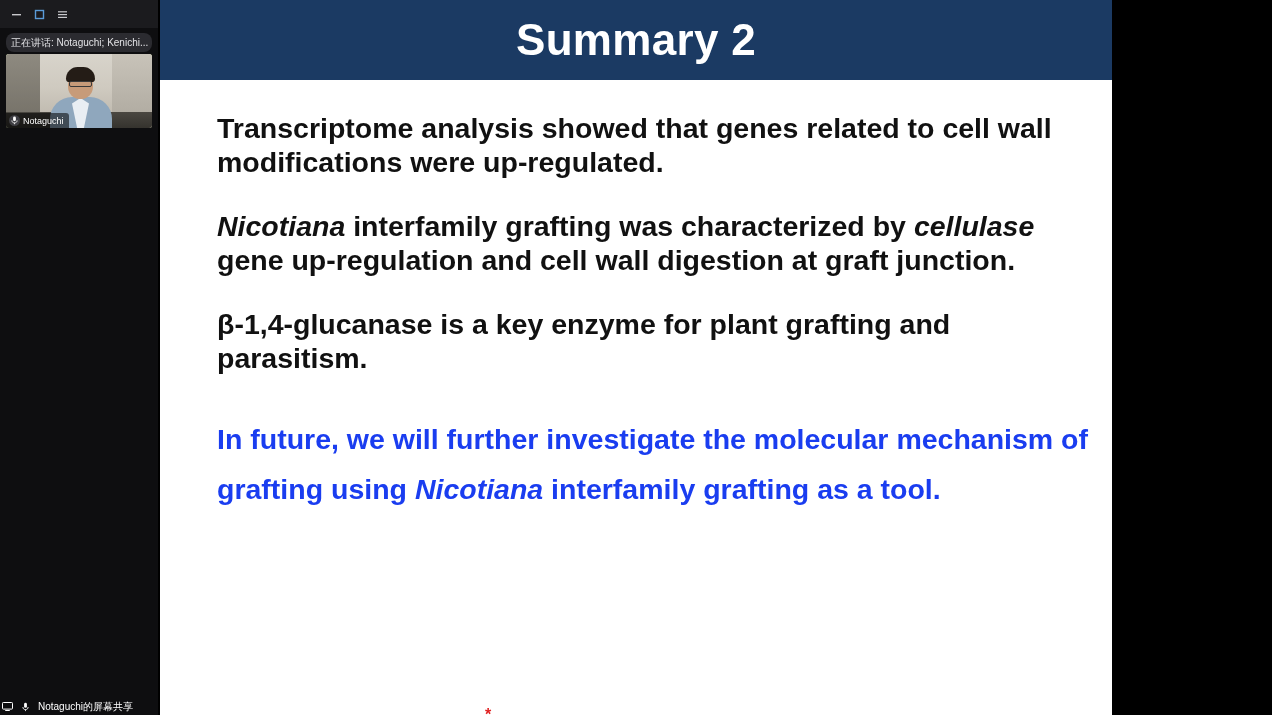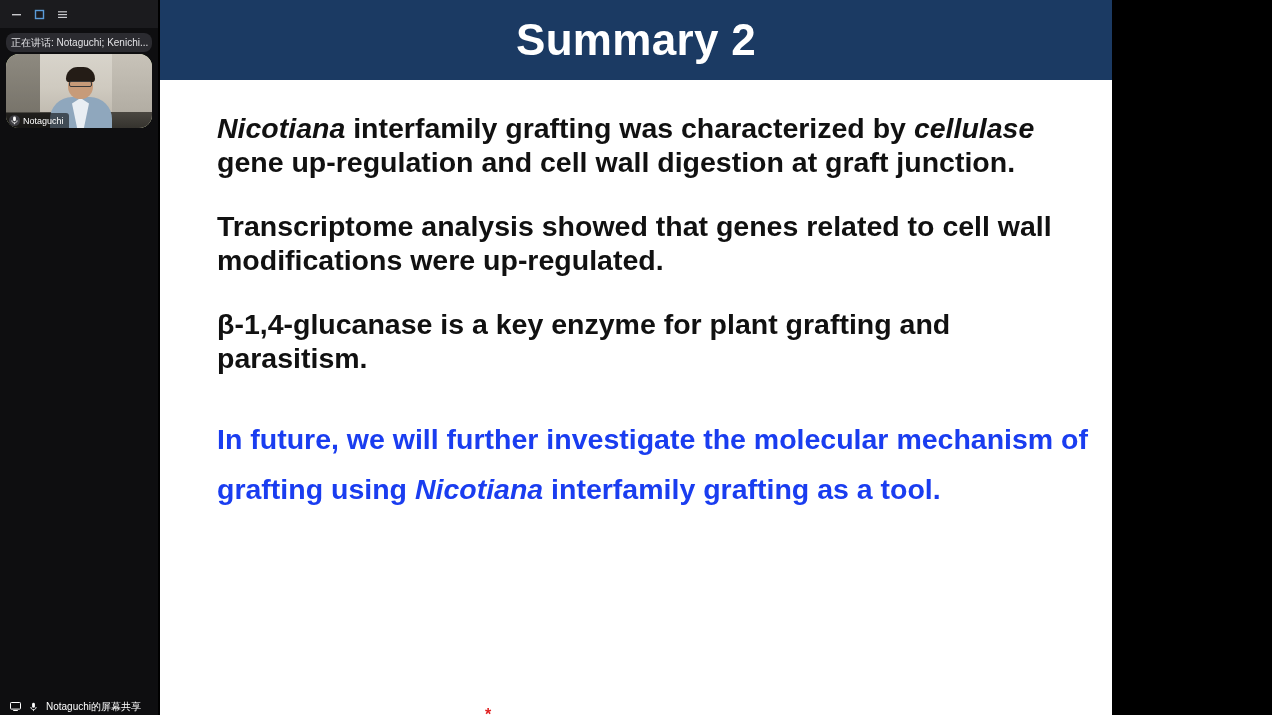--- a/index.html
+++ b/index.html
@@ -68,21 +68,21 @@
     white-space: nowrap;
     overflow: hidden;
   }
 
   .video-tile {
     position: absolute;
     left: 6px;
     top: 54px;
     width: 146px;
     height: 74px;
-    border-radius: 13px;
+    border-radius: 3px;
     overflow: hidden;
     background: #4d7c0f;
   }
   
   .v-wall {
     position: absolute; inset: 0;
     background:
       linear-gradient(180deg, #d8d4cb 0%, #cfcac0 45%, #b9b3a8 100%);
   }
   .v-door {
@@ -215,21 +215,21 @@
 
   
   .share-bar {
     position: absolute;
     left: 0;
     bottom: 0;
     height: 17px;
     display: flex;
     align-items: center;
     gap: 9px;
-    padding-left: 10px;
+    padding-left: 2px;
     color: #ffffff;
     font-size: 10px;
     white-space: nowrap;
     text-align: right;
   }
   .share-bar .si { display: inline-flex; align-items: center; color: #ffffff; }
   .share-bar .si svg { display:block; }
 
   .right-black {
     position: absolute;
@@ -292,25 +292,25 @@
 
   <div class="slide">
 
     <div class="slide-title-bar">
       <div class="slide-title">Summary 2</div>
     </div>
 
     <div class="slide-body">
 
       <p class="para">
+        <span>Transcriptome analysis showed that genes related to cell wall modifications were up-regulated.</span>
+      </p>
+
+      <p class="para">
         <span class="it">Nicotiana</span><span> interfamily grafting was characterized by </span><span class="it">cellulase</span><span> gene up-regulation and cell wall digestion at graft junction.</span>
-      </p>
-
-      <p class="para">
-        <span>Transcriptome analysis showed that genes related to cell wall modifications were up-regulated.</span>
       </p>
 
       <p class="para">
         <span>β-1,4-glucanase is a key enzyme for plant grafting and parasitism.</span>
       </p>
 
       <p class="para blue">
         <span>In future, we will further investigate the molecular mechanism of grafting using </span><span class="it">Nicotiana</span><span> interfamily grafting as a tool.</span>
       </p>
 

